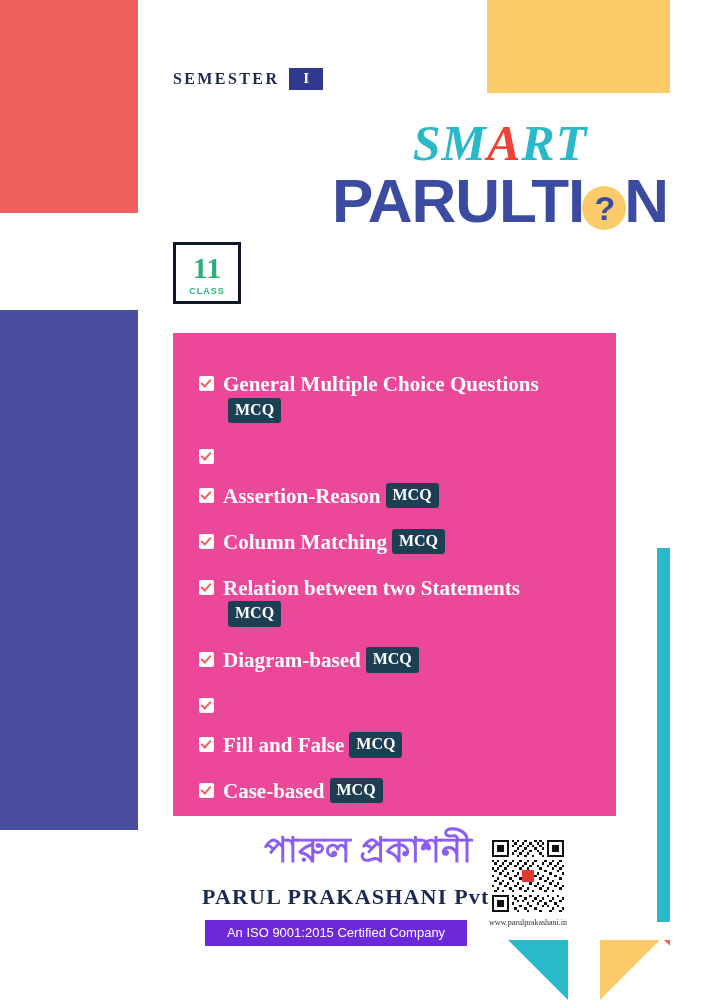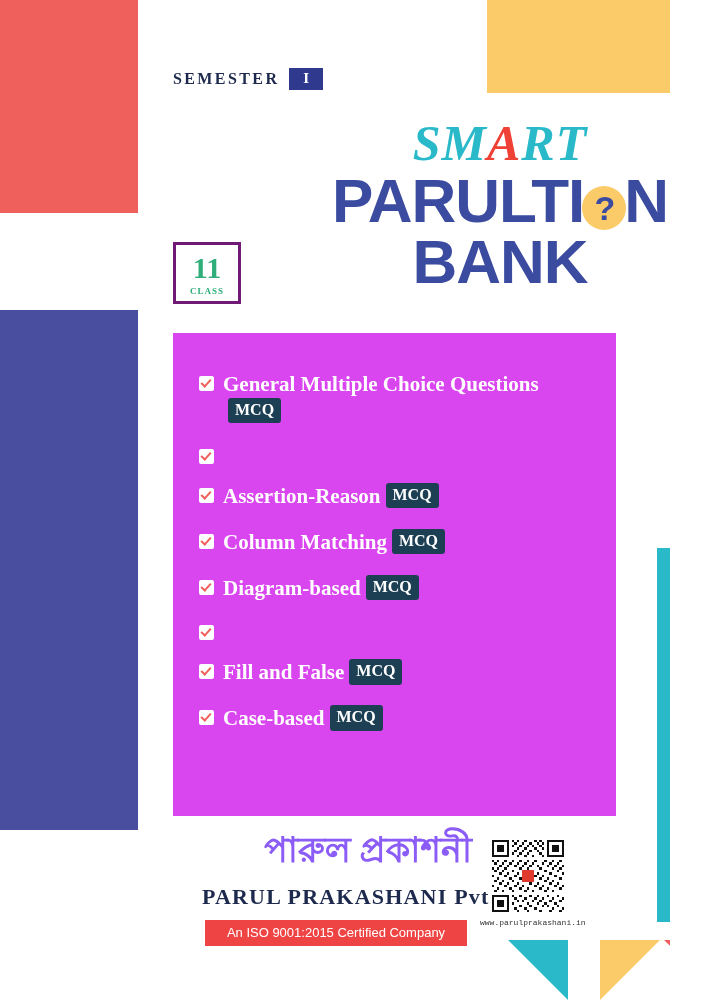--- a/index.html
+++ b/index.html
@@ -127,48 +127,48 @@
     text-align: center;
     vertical-align: 2px;
     margin: 0 -2px;
   }
 
   
   .class-badge {
     position: absolute;
     left: 173px; top: 242px;
     width: 68px; height: 62px;
-    border: 3px solid #701a75;
+    border: 3px solid #0f172a;
     box-sizing: border-box;
     text-align: center;
     color: #2fae7a;
   }
   .class-badge .num {
     display: block;
     font-family: "Liberation Serif", serif;
     font-weight: bold;
     font-size: 30px;
     line-height: 1;
     margin-top: 8px;
   }
   .class-badge .lbl {
     display: block;
-    font-family: Liberation Serif, serif;
+    font-family: Liberation Sans, sans-serif;
     font-weight: bold;
     font-size: 9px;
     letter-spacing: 1px;
     margin-top: 3px;
   }
 
   
   .panel {
     position: absolute;
     left: 173px; top: 333px;
     width: 443px; height: 483px;
-    background: #d946ef;
+    background: #ec4899;
     box-sizing: border-box;
     padding: 38px 24px 0 26px;
   }
   .feat {
     display: flex;
     align-items: flex-start;
     margin-bottom: 19px;
   }
   .check {
     flex: 0 0 auto;
@@ -230,41 +230,41 @@
     font-family: "Liberation Serif", serif;
     font-weight: bold;
     font-size: 22px;
     letter-spacing: 1.2px;
     color: #1d2a4d;
   }
   .pub-iso {
     position: absolute;
     left: 205px; top: 920px;
     width: 262px;
-    background: #ef4444;
+    background: #6d28d9;
     color: #ffffff;
     text-align: center;
     font-family: "Liberation Sans", sans-serif;
     font-size: 13px;
     padding: 5px 0 6px 0;
   }
 
   
   .qr-box {
     position: absolute;
     left: 492px; top: 840px;
     width: 72px; height: 72px;
     background: #ffffff;
   }
   .qr-url {
     position: absolute;
     left: 480px; top: 918px;
     width: 96px;
     text-align: center;
-    font-family: Liberation Mono, monospace;
+    font-family: Liberation Serif, serif;
     font-size: 8px;
     color: #333333;
   }
 </style>
 </head>
 <body>
 
 <div id="page">
 
   <div class="deco deco-red-tl"></div>
@@ -276,21 +276,20 @@
   <div class="deco deco-red-bottom"></div>
 
   <div class="semester-row">
     <span class="semester-label">SEMESTER</span>
     <span class="semester-badge">I</span>
   </div>
 
   <div class="title-block">
     <div class="smart-word"><span>SM</span><span class="redA">A</span><span>RT</span></div>
     <div class="qb-line1"><span>PARUL</span><span>TI</span><span class="qmark-circle">?</span><span>N</span></div>
-    <div class="qb-line2">BANK</div>
   </div>
 
   <div class="class-badge">
     <span class="num">11</span>
     <span class="lbl">CLASS</span>
   </div>
 
   <div class="panel">
 
     <div class="feat">
@@ -305,20 +304,24 @@
     <div class="feat">
       <span class="check"></span>
       <span class="feat-text"><span>Assertion-Reason</span><span class="mcq">MCQ</span></span>
     </div>
 
     <div class="feat">
       <span class="check"></span>
       <span class="feat-text"><span>Column Matching</span><span class="mcq">MCQ</span></span>
     </div>
 
+    <div class="feat">
+      <span class="check"></span>
+      <span class="feat-text"><span>Relation between two Statements</span><span class="mcq">MCQ</span></span>
+    </div>
 
     <div class="feat">
       <span class="check"></span>
       <span class="feat-text"><span>Diagram-based</span><span class="mcq">MCQ</span></span>
     </div>
 
     <div class="feat">
       <span class="check"></span>
     </div>
 

